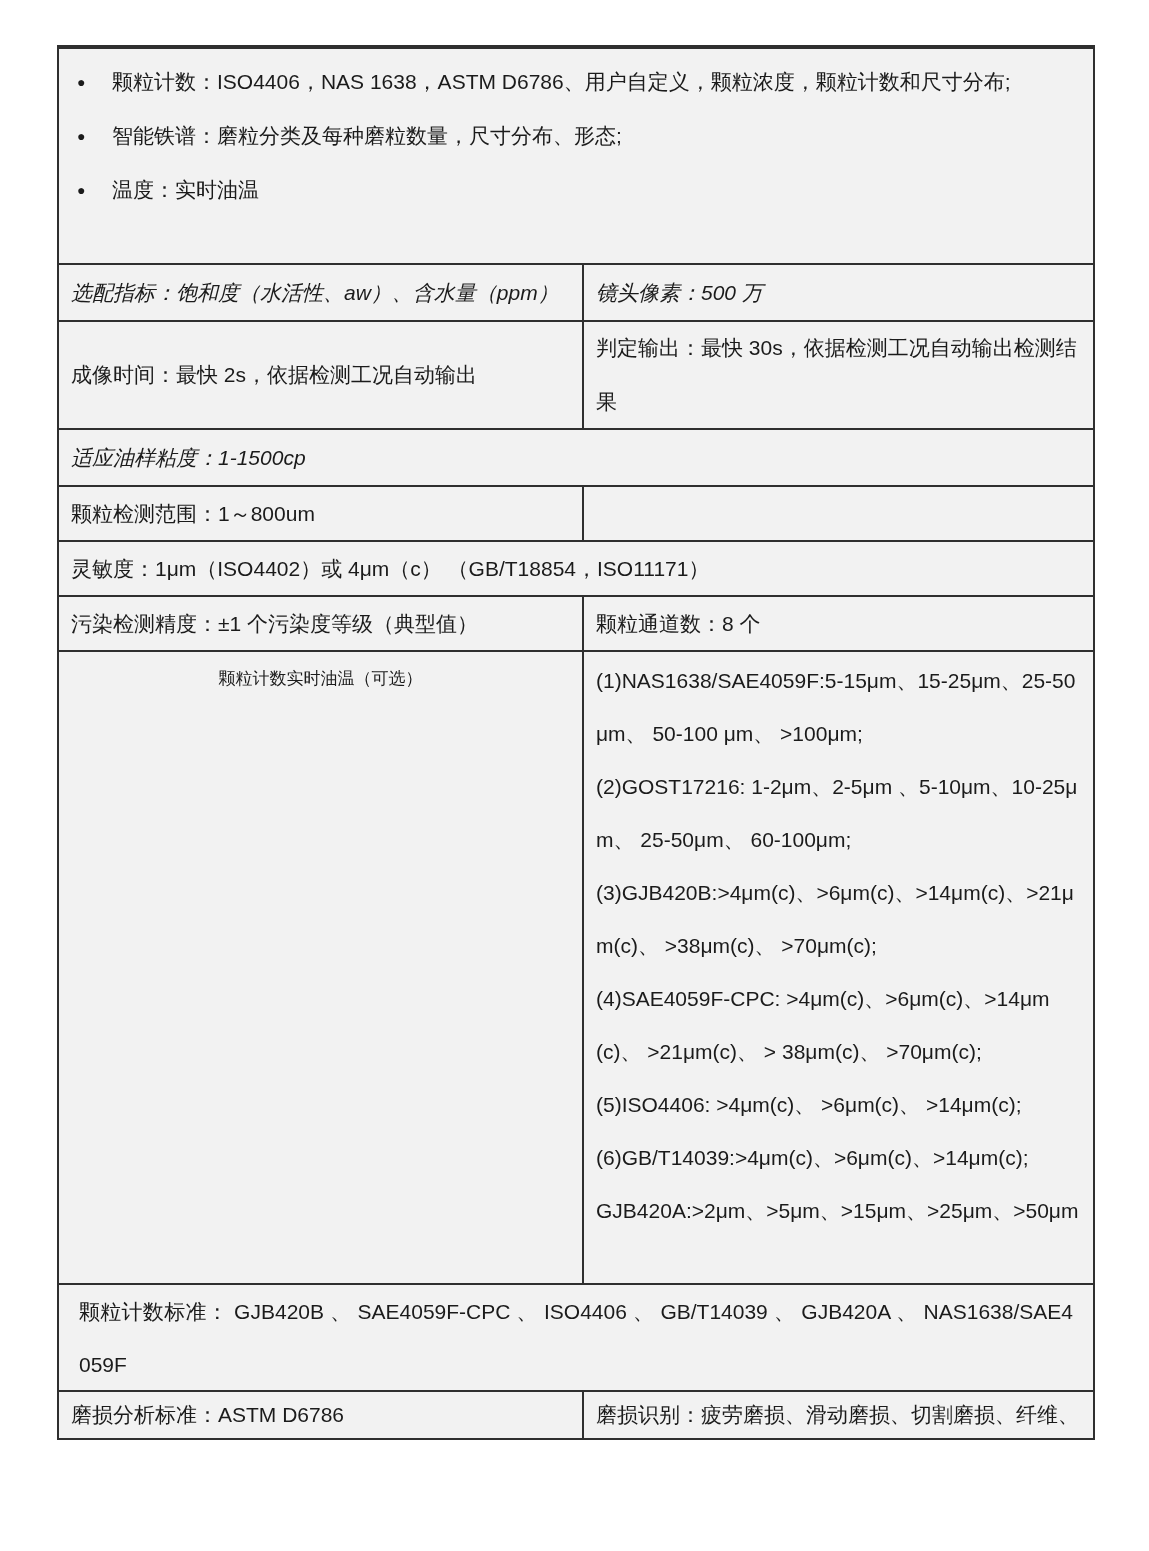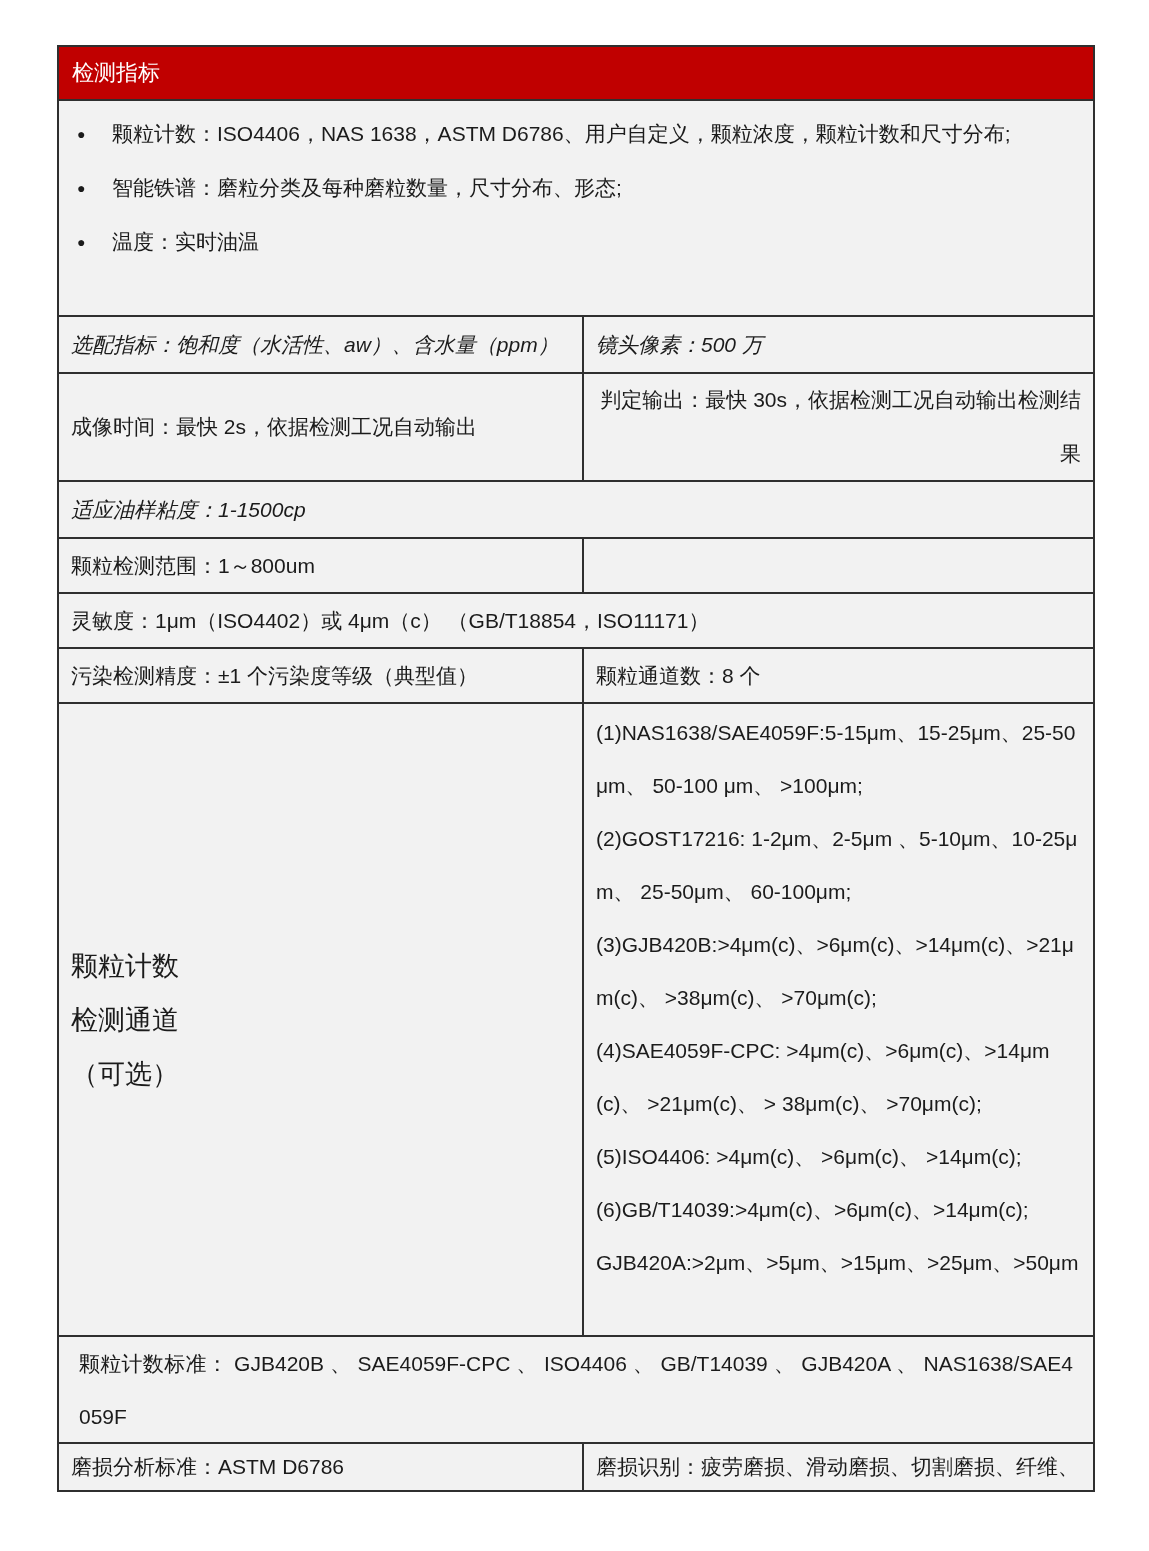--- a/index.html
+++ b/index.html
@@ -36,21 +36,21 @@
     overflow: hidden;
   }
   .cell {
     padding: 0 12px;
     font-size: 21px;
     overflow: hidden;
     display: flex;
     align-items: center;
   }
   .cell-l { width: 525px; border-right: 2px solid #2f2f2f; flex: none; }
-  .cell-r { flex: 1; text-align: right; }
+  .cell-r { flex: 1; }
   .cell-full { width: 100%; border-radius: 23px; }
   .wrapv { line-height: 54px; word-break: break-all; }
 
   
   .h-bullets { height: 216px; }
   .h-57  { height: 57px; font-style: italic; }
   .h-108 { height: 108px; }
   .h-55  { height: 55px; }
   .h-channels { height: 633px; }
   .h-standards { height: 107px; }
@@ -73,24 +73,24 @@
     line-height: 54px;
     font-size: 14px;
   }
 
   
   .channel-label-cell {
     width: 525px;
     border-right: 2px solid #2f2f2f;
     flex: none;
     display: flex;
-    flex-direction: column;
+    flex-direction: row;
     justify-content: center;
     padding: 0 12px;
-    font-size: 27px;
+    font-size: 17px;
   }
   .channel-label-line { line-height: 54px; }
   .channel-detail-cell {
     flex: 1;
     padding: 2px 12px 12px 12px;
     font-size: 21px;
     display: block;
     overflow: hidden;
   }
   .channel-item { line-height: 53px; word-break: break-all; }
@@ -107,23 +107,20 @@
   }
 
   .nowrap-cell span { white-space: nowrap; }
 </style>
 </head>
 <body>
 
 <div class="page">
   <div class="spec-table">
 
-    <div class="section-header" style="background: rgb(192, 0, 0); color: rgb(255, 255, 255);">
-      <span>检测指标</span>
-    </div>
 
     <div class="row h-bullets bullets-row">
       <div class="bullet-item">
         <span class="bullet-dot">●</span>
         <span>颗粒计数：ISO4406，NAS 1638，ASTM D6786、用户自定义，颗粒浓度，颗粒计数和尺寸分布;</span>
       </div>
       <div class="bullet-item">
         <span class="bullet-dot">●</span>
         <span>智能铁谱：磨粒分类及每种磨粒数量，尺寸分布、形态;</span>
       </div>
@@ -177,21 +174,21 @@
         <span class="wrapv">污染检测精度：±1 个污染度等级（典型值）</span>
       </div>
       <div class="cell cell-r">
         <span class="wrapv">颗粒通道数：8 个</span>
       </div>
     </div>
 
     <div class="row h-channels">
       <div class="channel-label-cell">
         <div class="channel-label-line">颗粒计数</div>
-        <div class="channel-label-line">检测通道</div>
+        <div class="channel-label-line">实时油温</div>
         <div class="channel-label-line">（可选）</div>
       </div>
       <div class="channel-detail-cell">
         <div class="channel-item">(1)NAS1638/SAE4059F:5-15μm、15-25μm、25-50μm、 50-100 μm、 &gt;100μm;</div>
         <div class="channel-item">(2)GOST17216: 1-2μm、2-5μm 、5-10μm、10-25μm、 25-50μm、 60-100μm;</div>
         <div class="channel-item">(3)GJB420B:&gt;4μm(c)、&gt;6μm(c)、&gt;14μm(c)、&gt;21μm(c)、 &gt;38μm(c)、 &gt;70μm(c);</div>
         <div class="channel-item">(4)SAE4059F-CPC: &gt;4μm(c)、&gt;6μm(c)、&gt;14μm(c)、 &gt;21μm(c)、 &gt; 38μm(c)、 &gt;70μm(c);</div>
         <div class="channel-item">(5)ISO4406: &gt;4μm(c)、 &gt;6μm(c)、 &gt;14μm(c);</div>
         <div class="channel-item">(6)GB/T14039:&gt;4μm(c)、&gt;6μm(c)、&gt;14μm(c);</div>
         <div class="channel-item">GJB420A:&gt;2μm、&gt;5μm、&gt;15μm、&gt;25μm、&gt;50μm</div>

